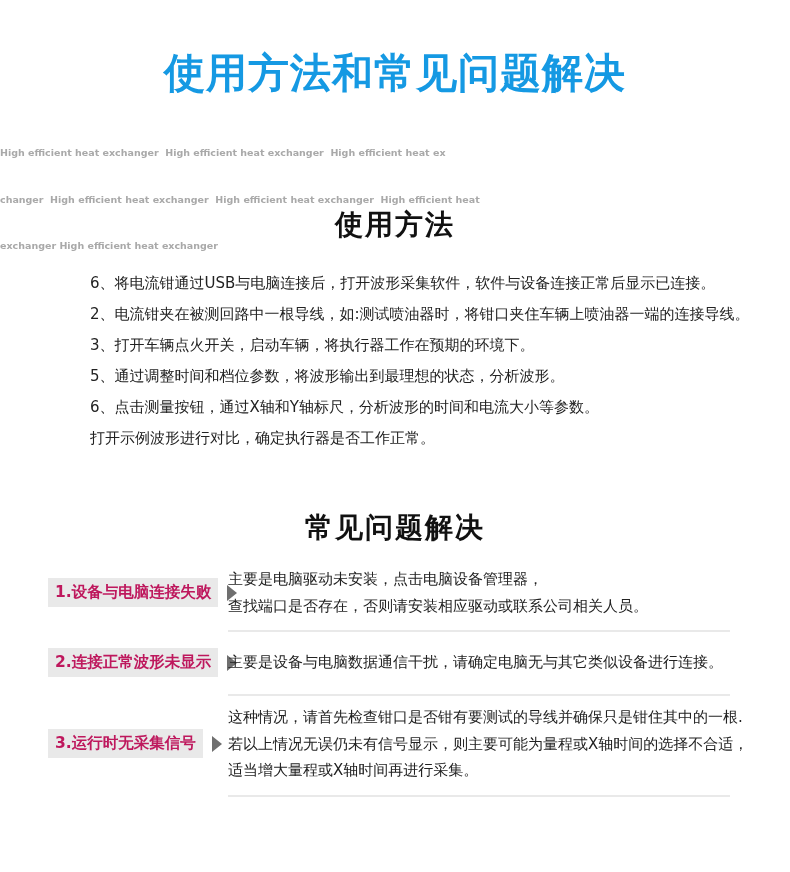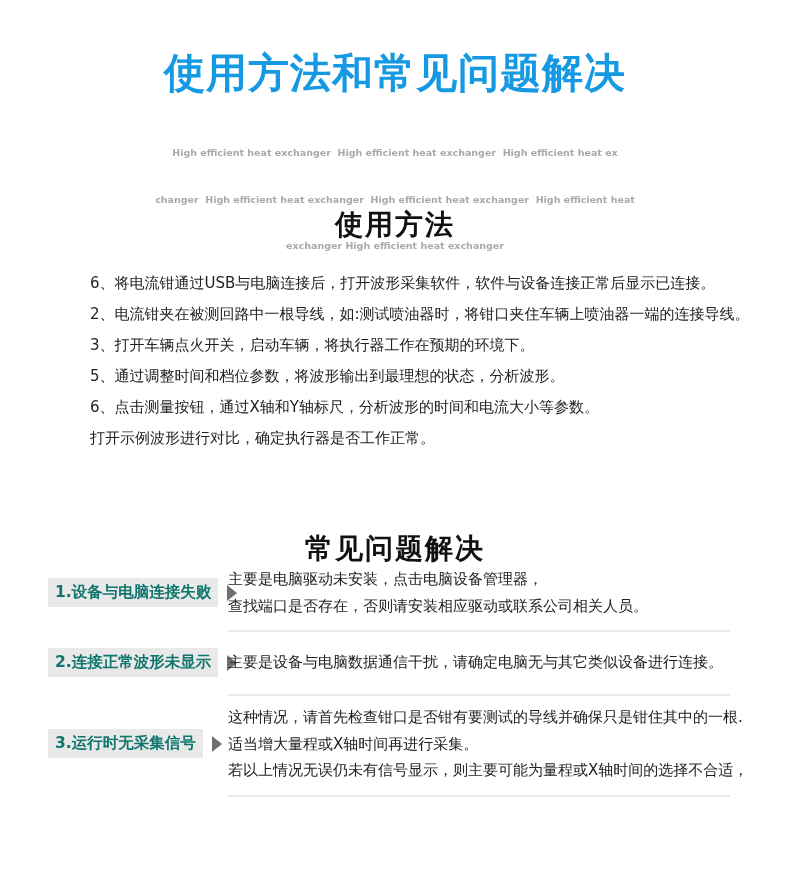--- a/index.html
+++ b/index.html
@@ -25,41 +25,40 @@
     letter-spacing: 1px;
     color: #1599e3;
   }
 
   
   .watermark {
     position: absolute;
     top: 106px;
     left: 0;
     width: 100%;
-    text-align: center;
     color: #a9a9a9;
     font-size: 9.5px;
     font-weight: bold;
     line-height: 15.5px;
     white-space: pre-wrap;
   }
 
   
   .section-heading {
     position: absolute;
     left: 0;
     width: 100%;
     text-align: center;
     font-size: 28px;
     font-weight: bold;
     color: #111111;
     letter-spacing: 2px;
   }
   .usage-heading { top: 198px; }
-  .faq-heading   { top: 522px; }
+  .faq-heading   { top: 501px; }
 
   
   .steps {
     position: absolute;
     top: 260px;
     left: 90px;
     right: 36px;
     font-size: 15px;
     color: #222222;
   }
@@ -85,21 +84,21 @@
 
   .faq-label-col {
     flex: 0 0 auto;
     width: 178px;
     margin-left: 48px;
     display: flex;
     align-items: center;
   }
   .faq-label {
     background: #e9e9e9;
-    color: #0f766e;
+    color: #be185d;
     font-size: 15.5px;
     font-weight: bold;
     padding: 4px 7px;
     white-space: nowrap;
   }
   .arrow-icon {
     width: 0;
     height: 0;
     border-left: 10px solid #6f6f6f;
     border-top: 8px solid transparent;
@@ -175,21 +174,21 @@
     </div>
     <div class="faq-divider"></div>
 
     <div class="faq-row faq-row-3">
       <div class="faq-label-col">
         <span class="faq-label">3.运行时无采集信号</span>
         <span class="arrow-icon"></span>
       </div>
       <div class="faq-answer">
         <div>这种情况，请首先检查钳口是否钳有要测试的导线并确保只是钳住其中的一根.</div>
+        <div>若以上情况无误仍未有信号显示，则主要可能为量程或X轴时间的选择不合适，</div>
         <div>适当增大量程或X轴时间再进行采集。</div>
-        <div>若以上情况无误仍未有信号显示，则主要可能为量程或X轴时间的选择不合适，</div>
       </div>
     </div>
     <div class="faq-divider"></div>
 
   </div>
 
 </div>
 
 </body></html>

